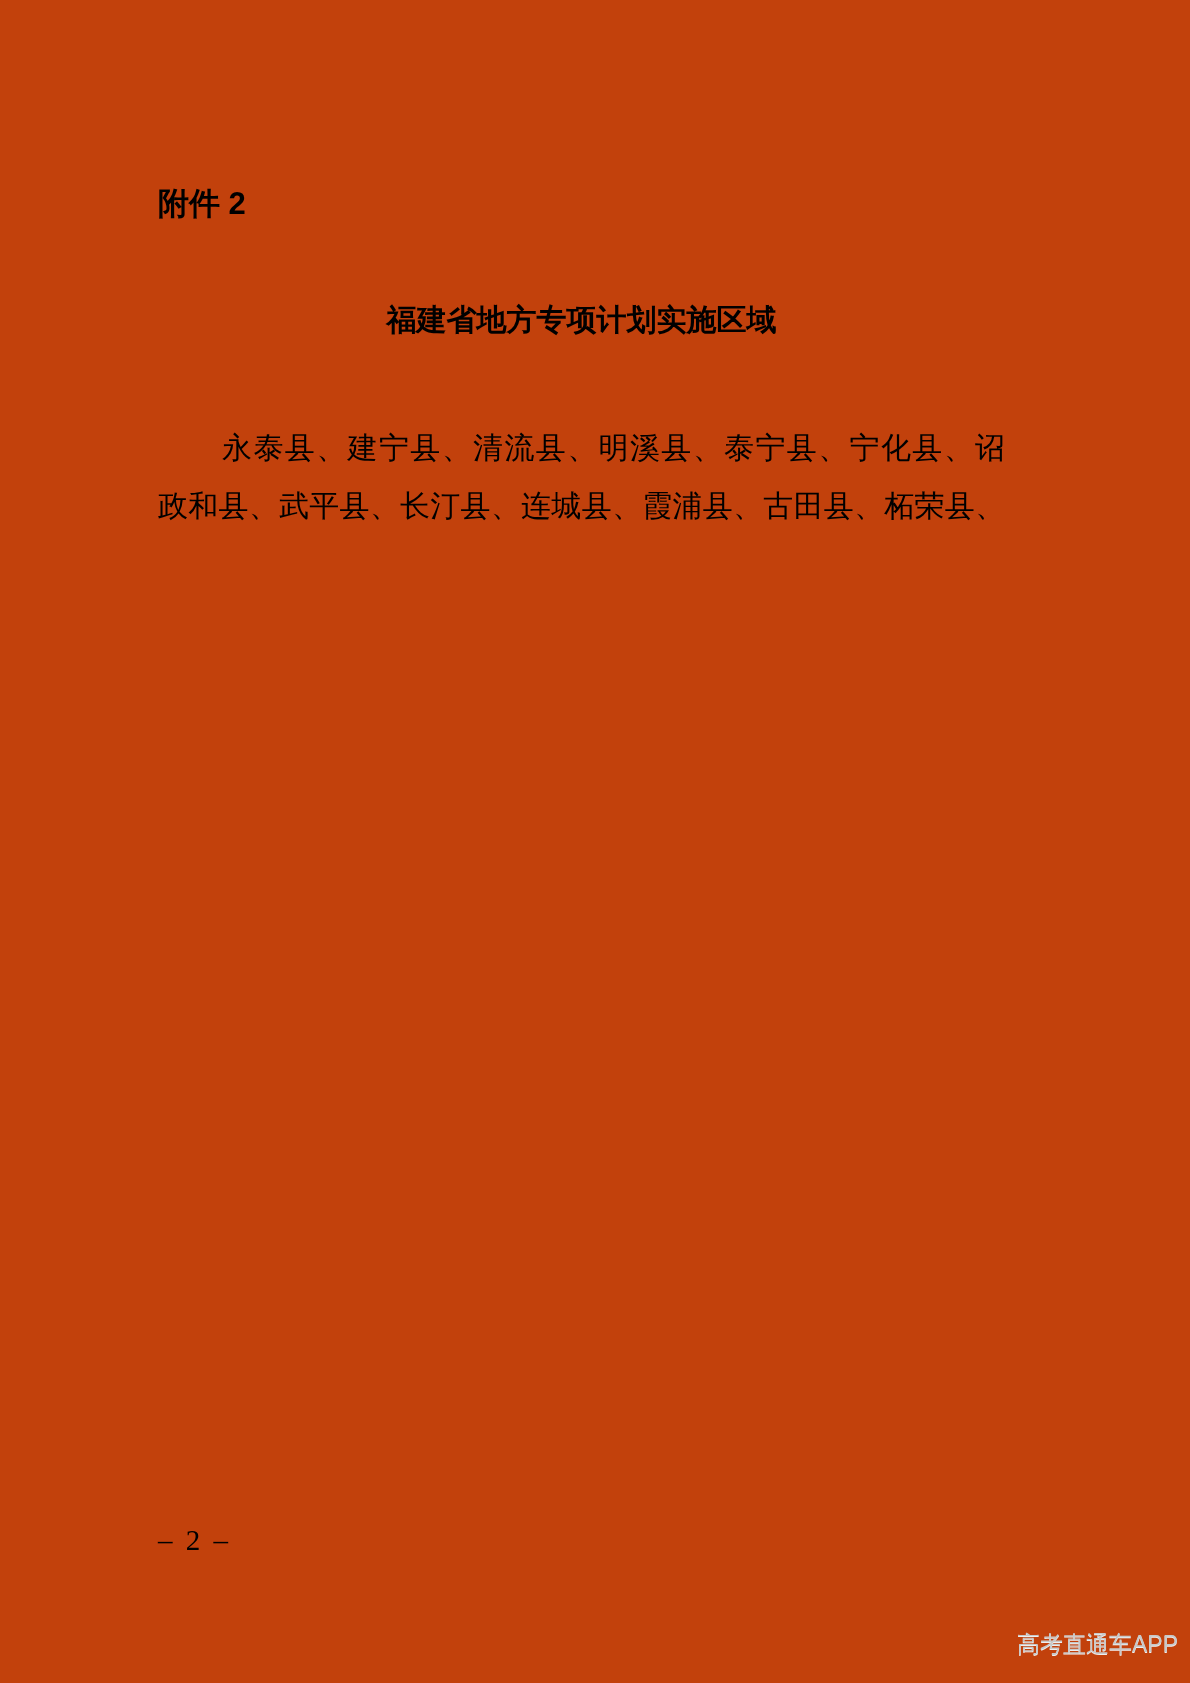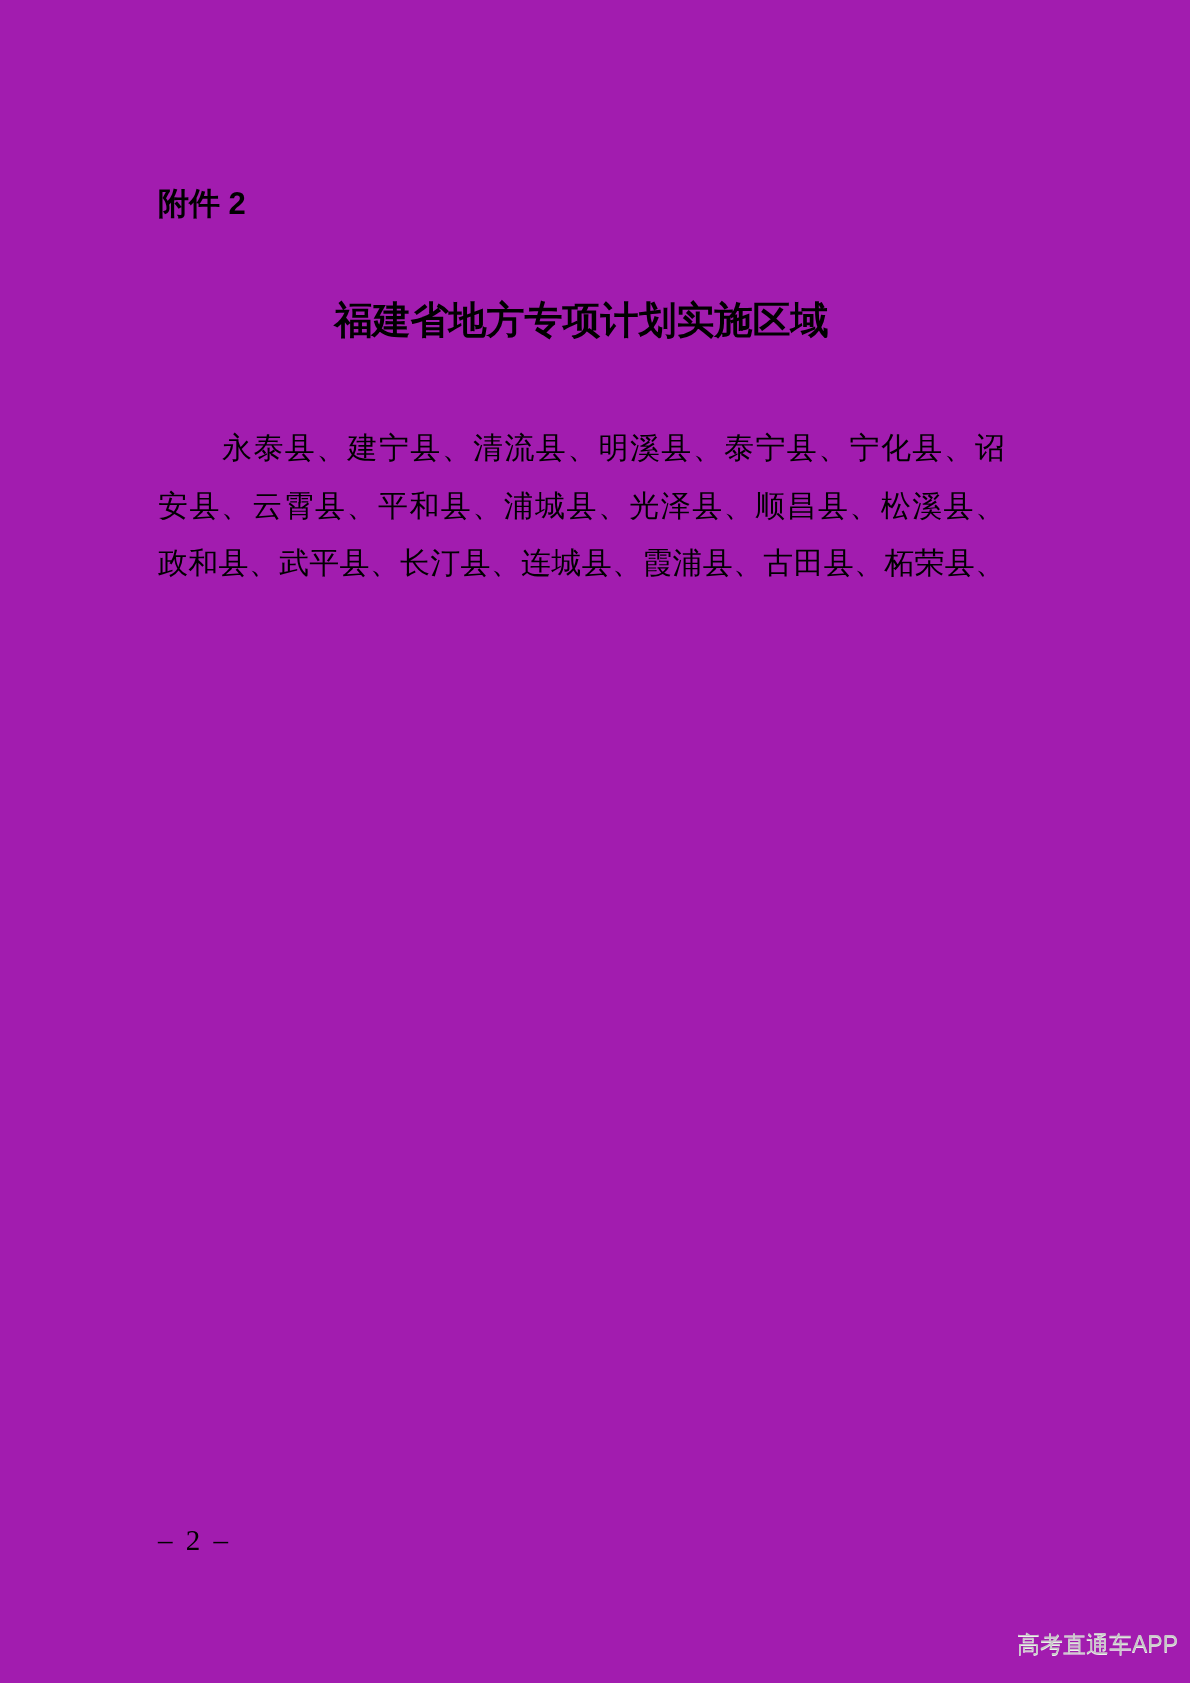--- a/index.html
+++ b/index.html
@@ -8,21 +8,21 @@
     width: 1190px;
     height: 1683px;
     position: relative;
     font-family: "Liberation Serif", serif;
     color: #000000;
     overflow: hidden;
   }
   .page {
     position: absolute;
     inset: 0;
-    background: #a21caf;
+    background: #c2410c;
     padding-left: 8px;
   }
   .attachment-label {
     position: absolute;
     left: 158px;
     top: 186px;
     font-family: "Liberation Sans", sans-serif;
     font-weight: 700;
     font-size: 31px;
     line-height: 36px;
@@ -30,21 +30,21 @@
     white-space: pre;
   }
   .doc-title {
     position: absolute;
     left: 158px;
     top: 297px;
     width: 847px;
     text-align: center;
     font-family: "Liberation Sans", sans-serif;
     font-weight: 700;
-    font-size: 38px;
+    font-size: 30px;
     line-height: 46px;
     color: #000000;
   }
   .doc-body {
     position: absolute;
     left: 158px;
     top: 419px;
     width: 847px;
     font-family: "Liberation Serif", serif;
     font-size: 30px;
@@ -86,21 +86,20 @@
 <body>
 
 <div class="page">
 
   <div class="attachment-label">附件 2</div>
 
   <h1 class="doc-title">福建省地方专项计划实施区域</h1>
 
   <div class="doc-body">
     <div class="line justify indent">永泰县、建宁县、清流县、明溪县、泰宁县、宁化县、诏</div>
-    <div class="line justify">安县、云霄县、平和县、浦城县、光泽县、顺昌县、松溪县、</div>
     <div class="line justify">政和县、武平县、长汀县、连城县、霞浦县、古田县、柘荣县、</div>
   </div>
 
   <div class="page-number">– 2 –</div>
 
   <div class="watermark">高考直通车APP</div>
 
 </div>
 
 </body></html>

